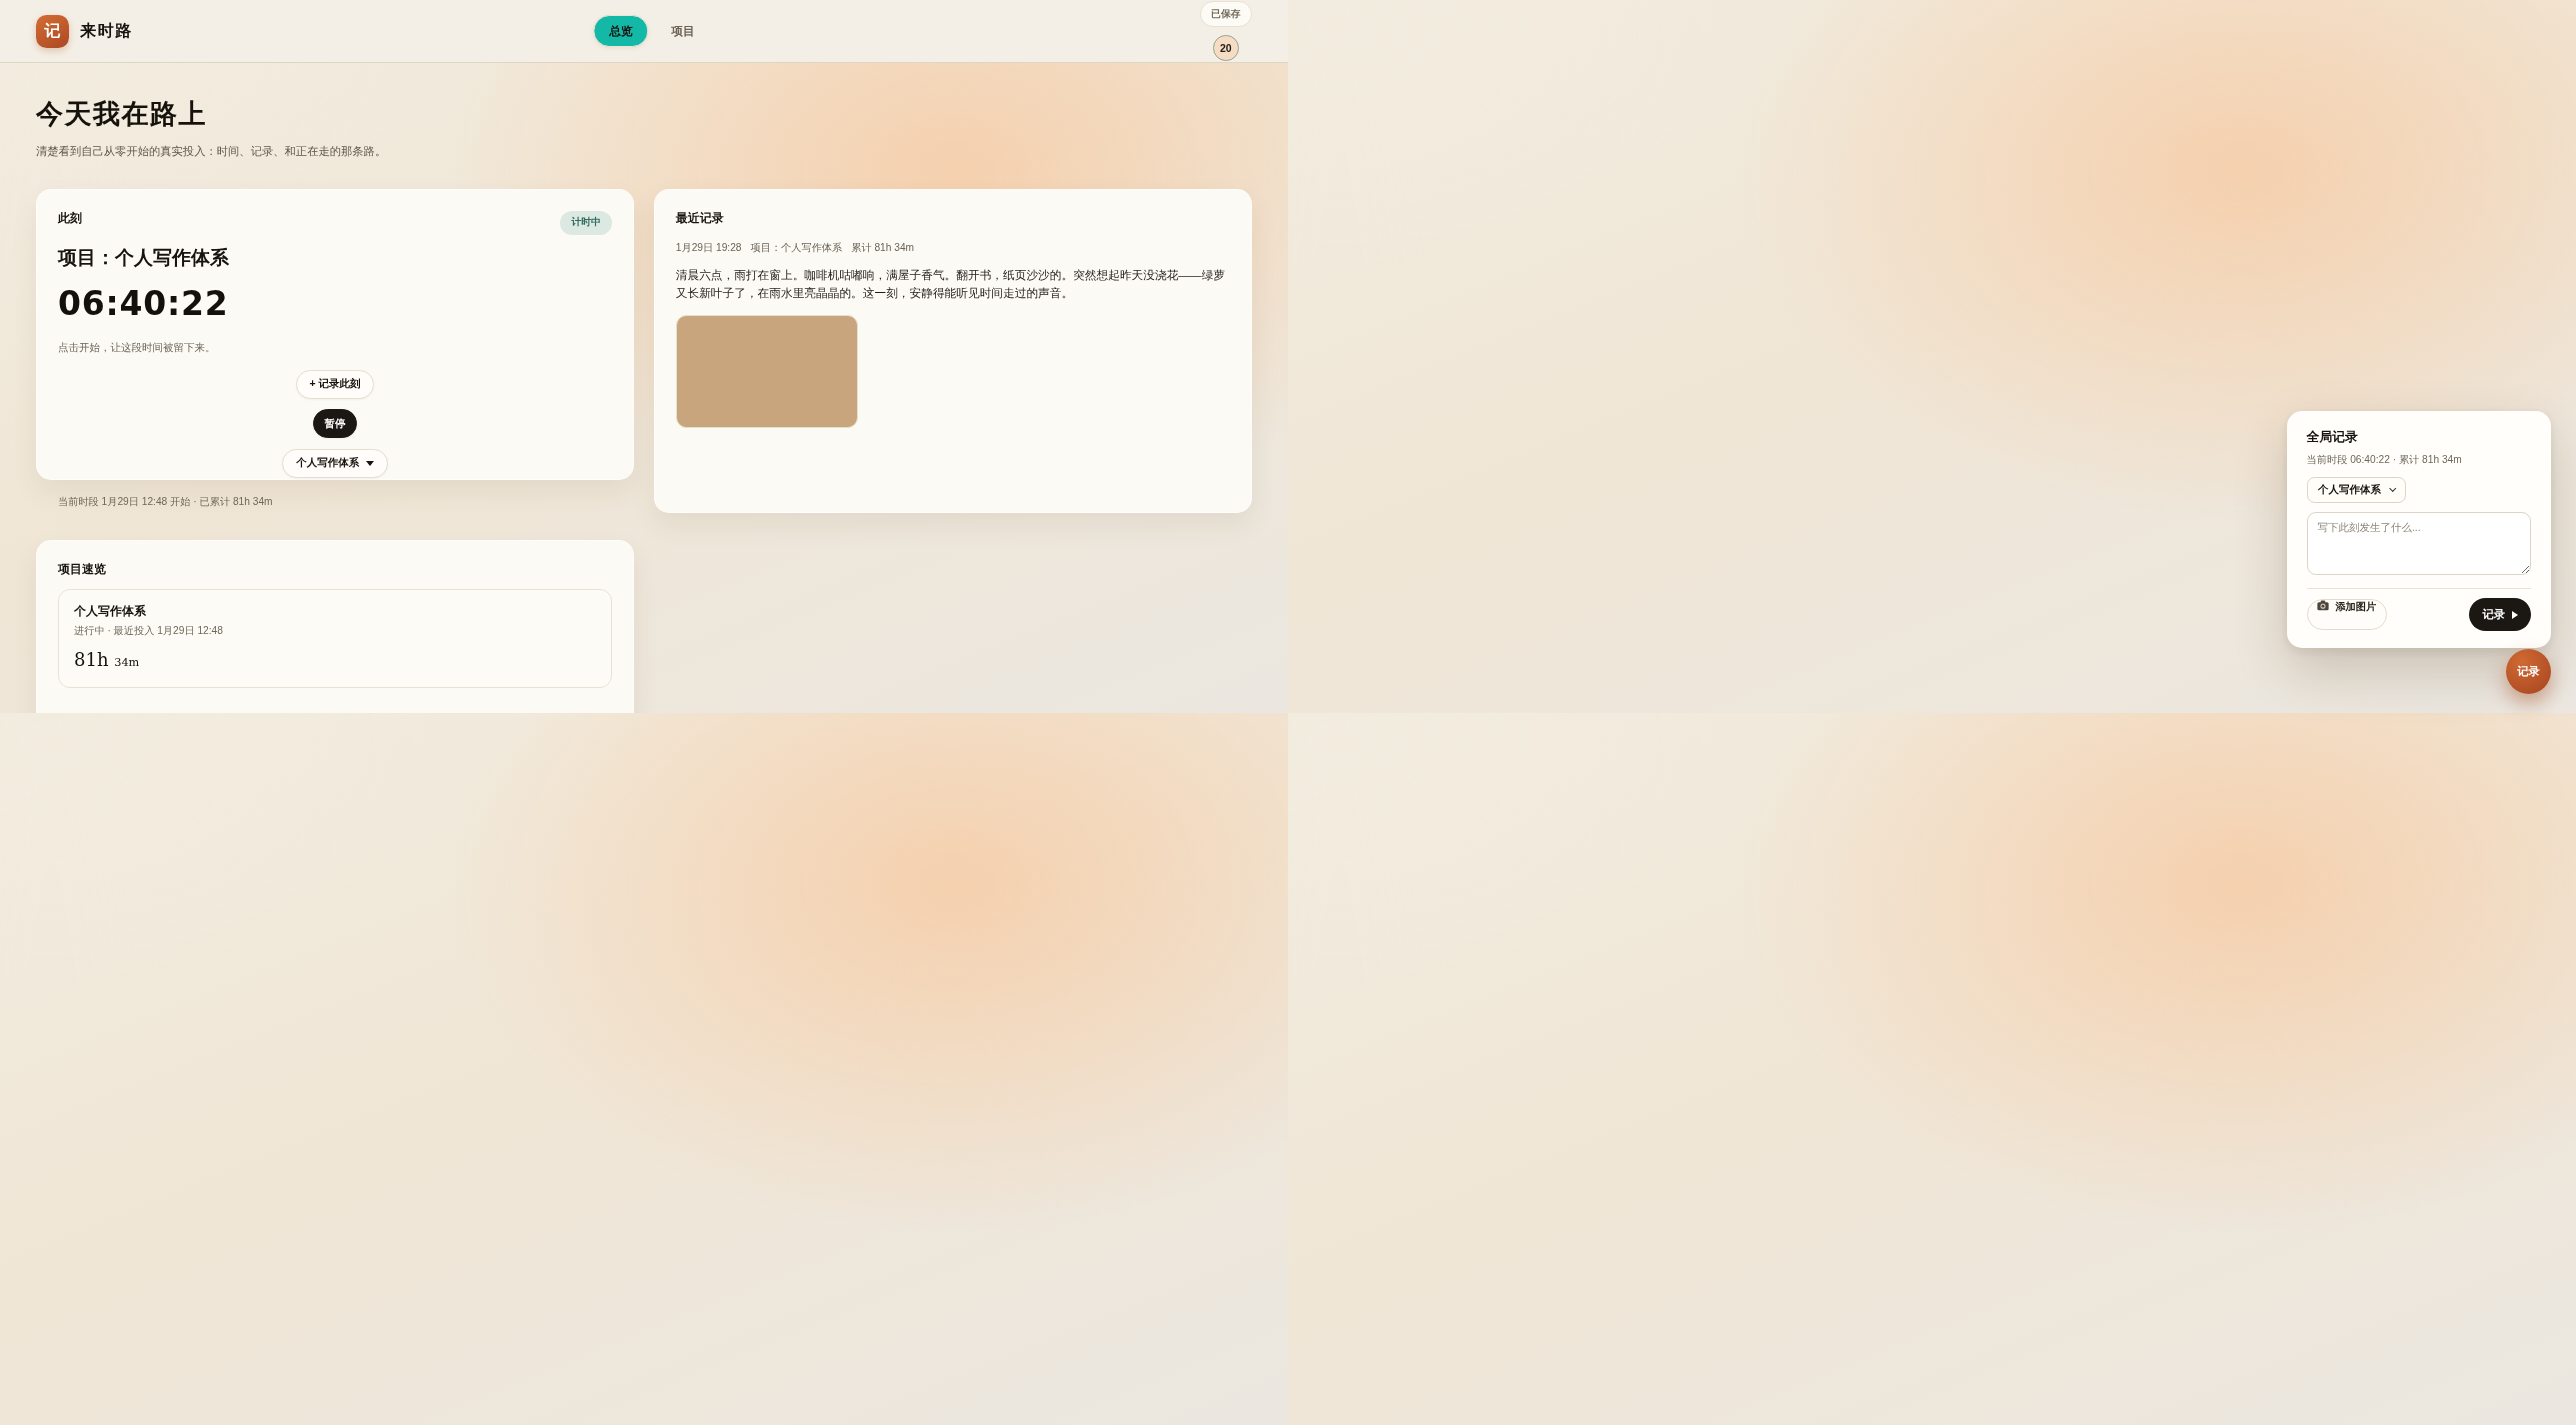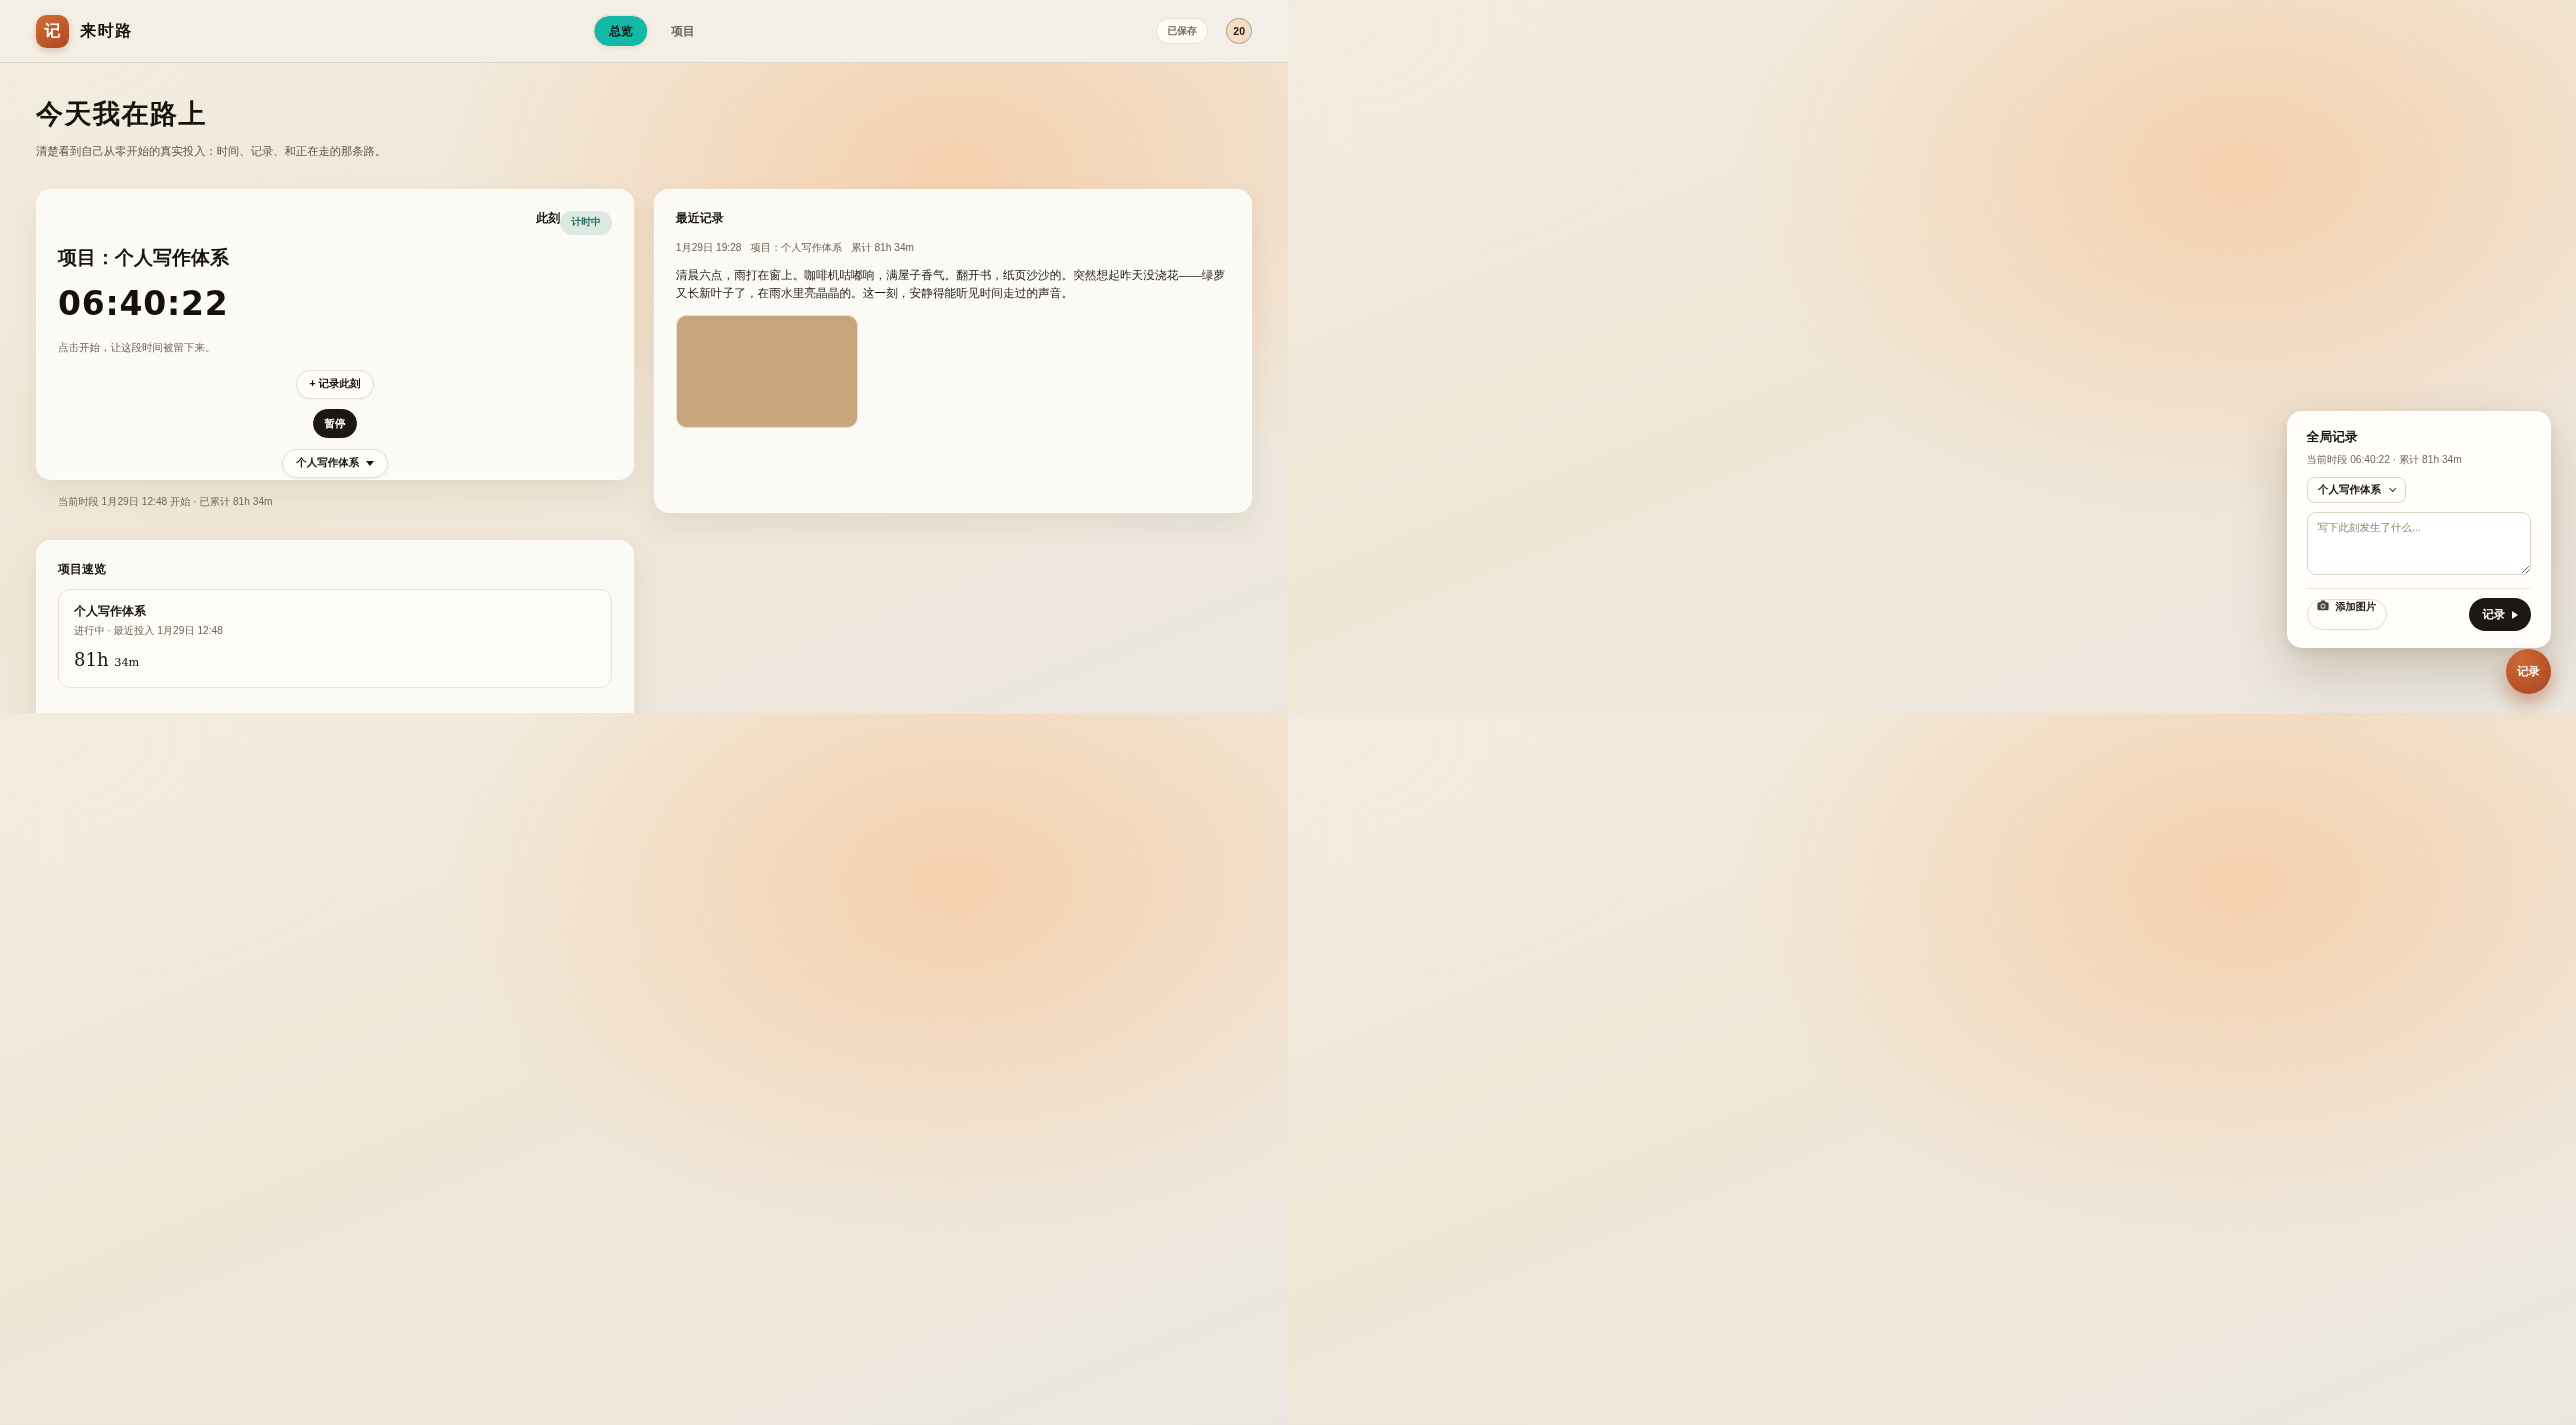--- a/index.html
+++ b/index.html
@@ -37,21 +37,21 @@
     position:absolute; left:50%; top:50%; transform:translate(-50%,-50%);
     display:flex; align-items:center; gap:22.6px;
   }
   .tab { font-size:11.7px; font-weight:600; color:#6b6455; cursor:pointer; }
   .tab.active {
     color:#15120d; font-weight:700;
     background:#14b8a6; border:0.8px solid #ece4d4; border-radius:752px;
     padding:7.5px 15px;
     box-shadow:0 1.5px 4.5px rgba(90,60,30,.08);
   }
-  .header-right { margin-left:auto; display:flex; align-items:center; gap:18px; }
+  .header-right { margin-left:auto; display:flex; align-items:center; gap:8px;flex-direction:column; }
   .saved-badge {
     background:#fdfbf6; border:0.8px solid #e8e1d1; border-radius:752px;
     padding:5.3px 10.5px; font-size:9.8px; font-weight:600; color:#6f6858;
   }
   .counter-badge {
     width:25.6px; height:25.6px; border-radius:50%;
     background:#f6dcc2; border:1.1px solid #97a493;
     display:flex; align-items:center; justify-content:center;
     font-size:10.5px; font-weight:800; color:#23201a; cursor:pointer;
   }
@@ -64,21 +64,21 @@
 
   .grid { display:grid; grid-template-columns:1fr 1fr; gap:27px 19.6px; }
   .card {
     background:#fcfaf5; border-radius:15px; padding:21px;
     border:0.8px solid rgba(255,255,255,.55);
     box-shadow:0 12px 27px rgba(95,65,30,.08);
   }
   .card-now,.card-milestones { height:291px; }
   .card-recent,.card-projects { height:324px; }
 
-  .card-head { display:flex; justify-content:flex-end; align-items:flex-start; }
+  .card-head { display:flex; justify-content:space-between; align-items:flex-start; }
   .card-label { font-size:12px; font-weight:700; line-height:15px; }
   .badge-timing {
     background:#dce9e2; color:#2f6b5e;
     font-size:9.8px; font-weight:700;
     padding:5.3px 11.3px; border-radius:752px;
   }
 
   
   .project-line { font-size:19px; font-weight:600; margin-top:10.5px; line-height:24px; }
   .timer {

